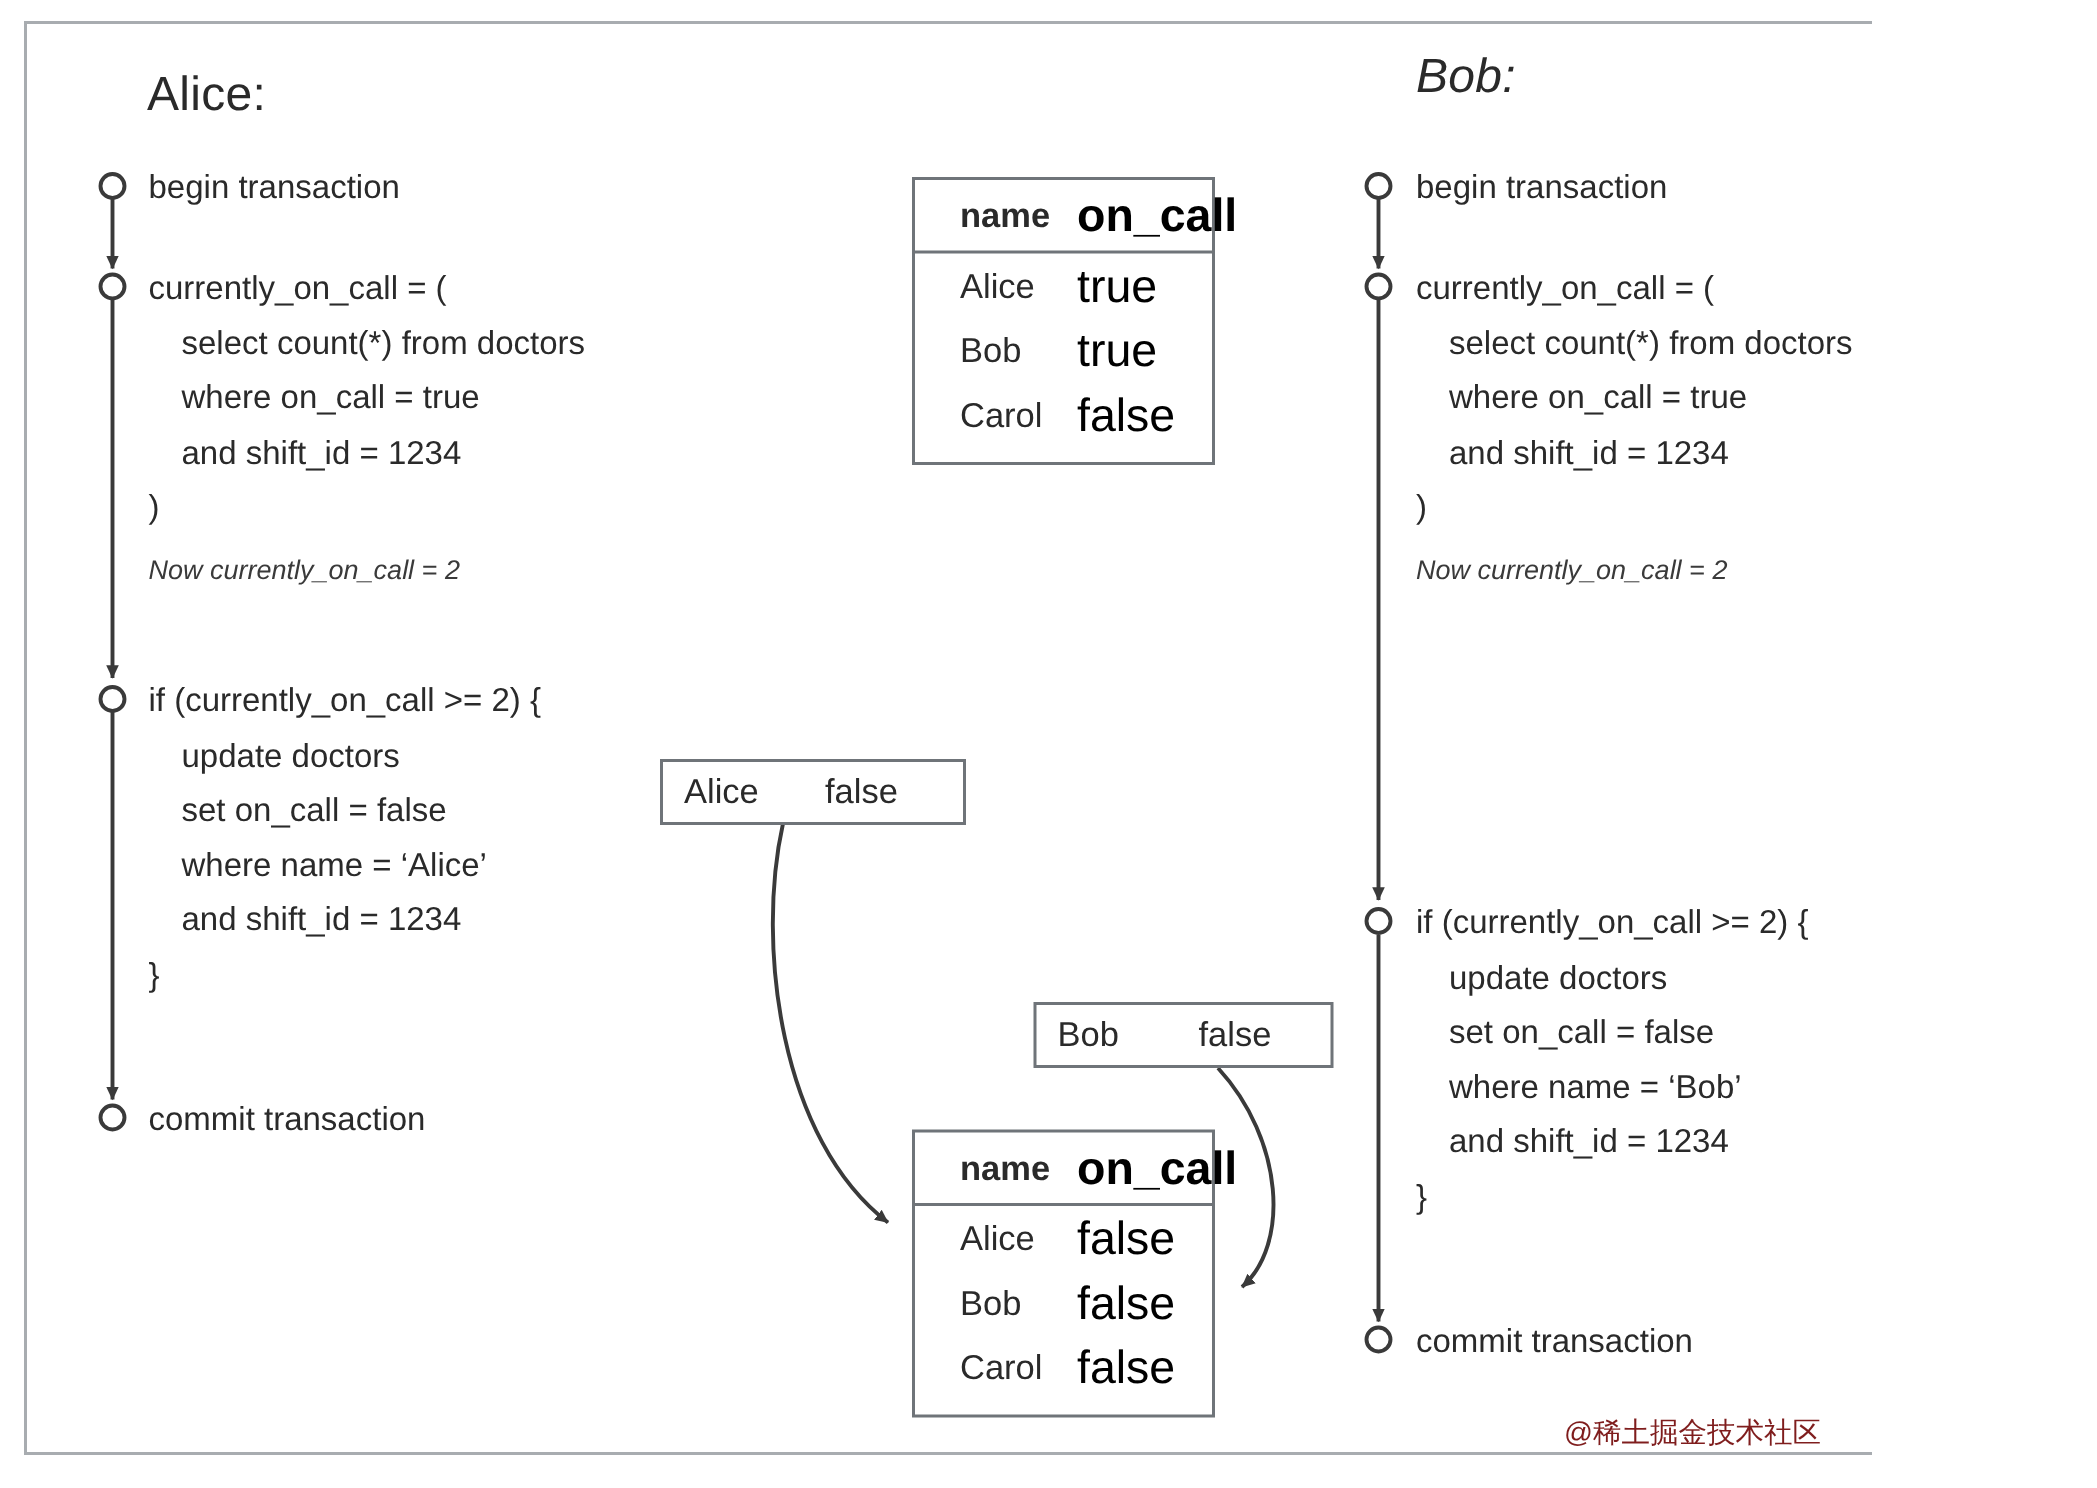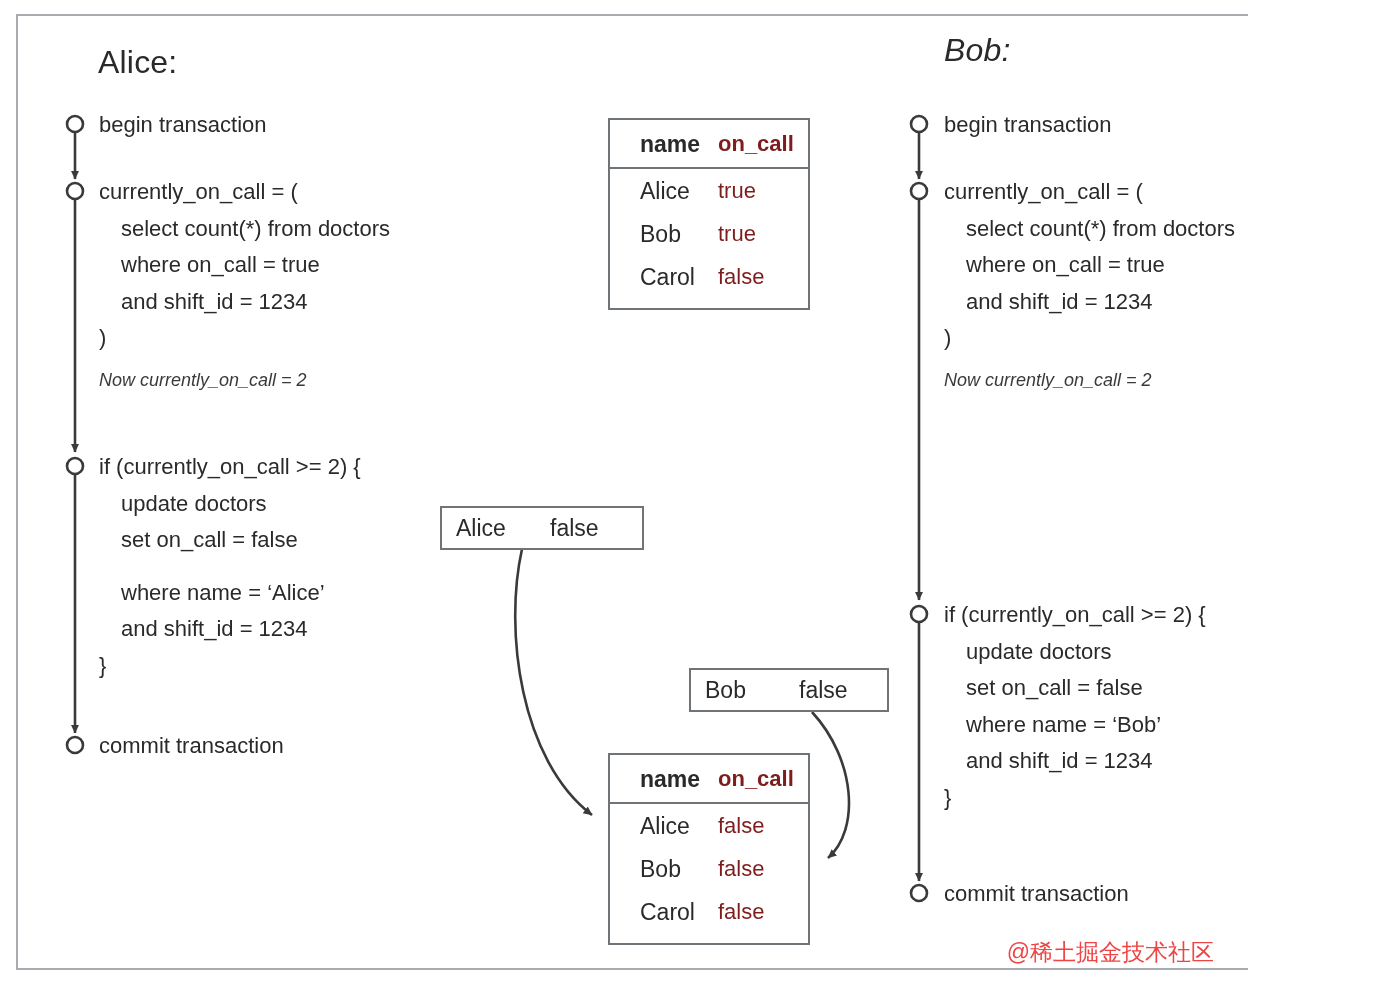--- a/index.html
+++ b/index.html
@@ -81,22 +81,22 @@
     font-size: 23px;
     color: #2a2a2a;
     white-space: nowrap;
     margin-left: 16px;
   }
   .tbl .c-val {
     position: absolute;
     left: 108px;
     top: 50%;
     transform: translateY(-50%);
-    font-size: 22px;
-    color: #7f1d1d;
+    font-size: 31px;
+    color: #000000;
     white-space: nowrap;
   }
   .tbl .hrow .c-name,
   .tbl .hrow .c-val { font-weight: bold; }
   .tbl .pad { height: 10px; }
   .msgbox {
     position: absolute;
     border: 2px solid #6f7479;
     box-sizing: border-box;
     background: #ffffff;
@@ -117,22 +117,22 @@
     top: 50%;
     transform: translateY(-50%);
     font-size: 23px;
     color: #2a2a2a;
     white-space: nowrap;
   }
   .watermark {
     position: absolute;
     right: 34px;
     bottom: 24px;
-    font-size: 23px;
-    color: #ef4444;
+    font-size: 19px;
+    color: #7f1d1d;
     white-space: nowrap;
   }
 </style>
 </head>
 <body>
 
 <div id="root">
   <div class="frame"></div>
 
   <svg class="overlay" viewBox="0 0 1398 992">
@@ -179,21 +179,21 @@
     <div style="padding-left:22px;"><b>where </b><span>on_call = true</span></div>
     <div style="padding-left:22px;"><b>and </b><span>shift_id = 1234</span></div>
     <div><span>)</span></div>
   </div>
   <div class="note" style="left:99px; top:370px;">Now currently_on_call = 2</div>
 
   <div class="step" style="left:99px; top:449px;">
     <div><span>if (currently_on_call &gt;= 2) {</span></div>
     <div style="padding-left:22px;"><b>update </b><span>doctors</span></div>
     <div style="padding-left:22px;"><b>set </b><span>on_call = false</span></div>
-    <div style="padding-left:22px;margin-top:16px;"><b>where </b><span>name = ‘Alice’</span></div>
+    <div style="padding-left:22px;"><b>where </b><span>name = ‘Alice’</span></div>
     <div style="padding-left:22px;"><b>and </b><span>shift_id = 1234</span></div>
     <div><span>}</span></div>
   </div>
 
   <div class="step" style="left:99px; top:728px;">
     <div><span>commit transaction</span></div>
   </div>
 
   <div class="actor-title" style="left:944px; top:32px;font-style:italic;">Bob:</div>
 

